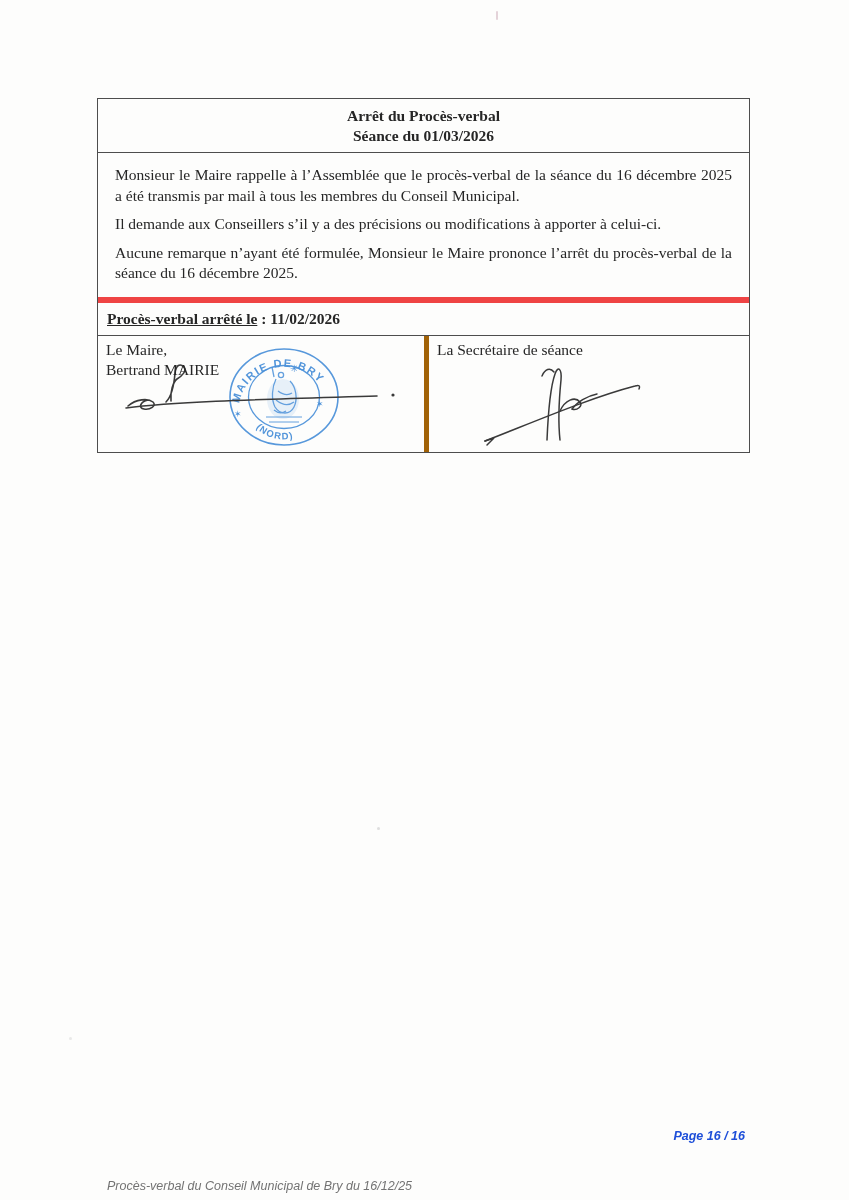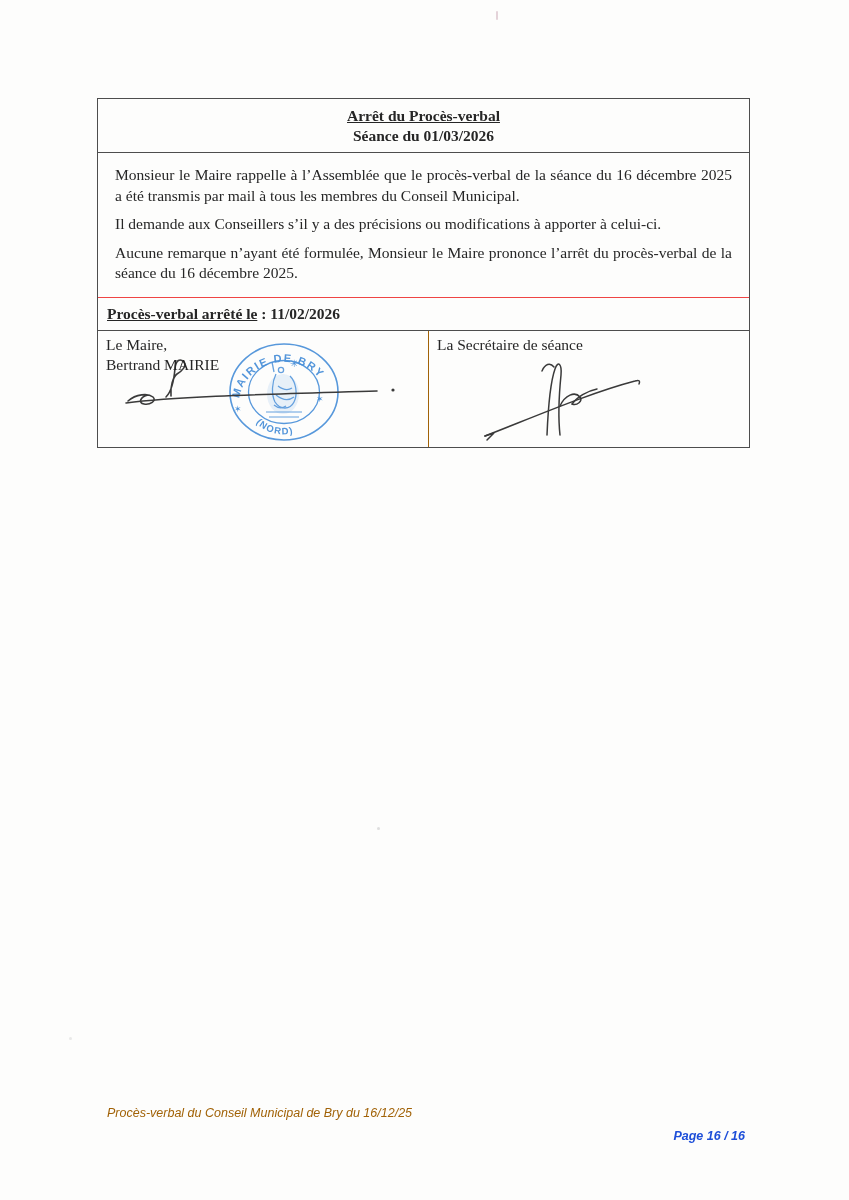--- a/index.html
+++ b/index.html
@@ -10,47 +10,47 @@
   }
   
   .doc-table {
     position:absolute; left:97px; top:98px; width:653px;
     border:1px solid #4d4d4d; box-sizing:border-box; background:transparent;
   }
   .row-header {
     height:53px; display:flex; flex-direction:column; justify-content:center;
     align-items:center; font-weight:bold; font-size:15.5px; line-height:20px;
   }
-  .row-header .hdr-title { text-decoration:underline; }
+  .row-header .hdr-title { }
   .row-body {
     border-top:1px solid #4d4d4d; padding:4px 9px 5px;
     font-size:15.5px; line-height:20.6px;
   }
   .row-body p { margin:8px; text-align:justify; }
   .row-arret {
-    border-top:1px solid #ef4444; height:32px; display:flex; align-items:center;
+    border-top:6px solid #ef4444; height:32px; display:flex; align-items:center;
     padding:0 9px; font-weight:bold; font-size:15.5px;
   }
   .row-arret .arret-label { text-decoration:underline; }
   .row-arret .arret-sep { white-space:pre; }
   .row-sign { border-top:1px solid #4d4d4d; display:flex; height:116px; }
   .sig-cell { position:relative; box-sizing:border-box; padding:4px 8px; font-size:15.5px; line-height:20px; }
-  .sig-cell-left  { width:331px; border-right:1px solid #a16207; }
+  .sig-cell-left  { width:331px; border-right:5px solid #a16207; }
   .sig-cell-right { flex:1; }
   .sig-role, .sig-name { position:relative; z-index:3; }
   
   .stamp-wrap { position:absolute; left:130px; top:11px; width:112px; height:100px; z-index:1; }
   .stamp-wrap svg { display:block; }
   
   .ink { position:absolute; left:0; top:0; z-index:2; }
   
   .footer-left {
-    position:absolute; left:107px; top:1106px;
+    position:absolute; left:107px; top:1179px;
     font-family:"Liberation Sans", sans-serif; font-style:italic;
-    font-size:12.5px; color:#a16207;
+    font-size:12.5px; color:#737373;
   }
   .footer-right {
     position:absolute; right:104px; top:1129px;
     font-family:"Liberation Sans", sans-serif; font-style:italic; font-weight:bold;
     font-size:12.5px; color:#1d4ed8;
   }
   
   .speck { position:absolute; border-radius:2px; }
   .speck1 { left:496px; top:11px; width:2px; height:9px; background:#d9c0cb; opacity:.7; }
   .speck2 { left:377px; top:827px; width:3px; height:3px; background:#c9c9c9; opacity:.6; }

